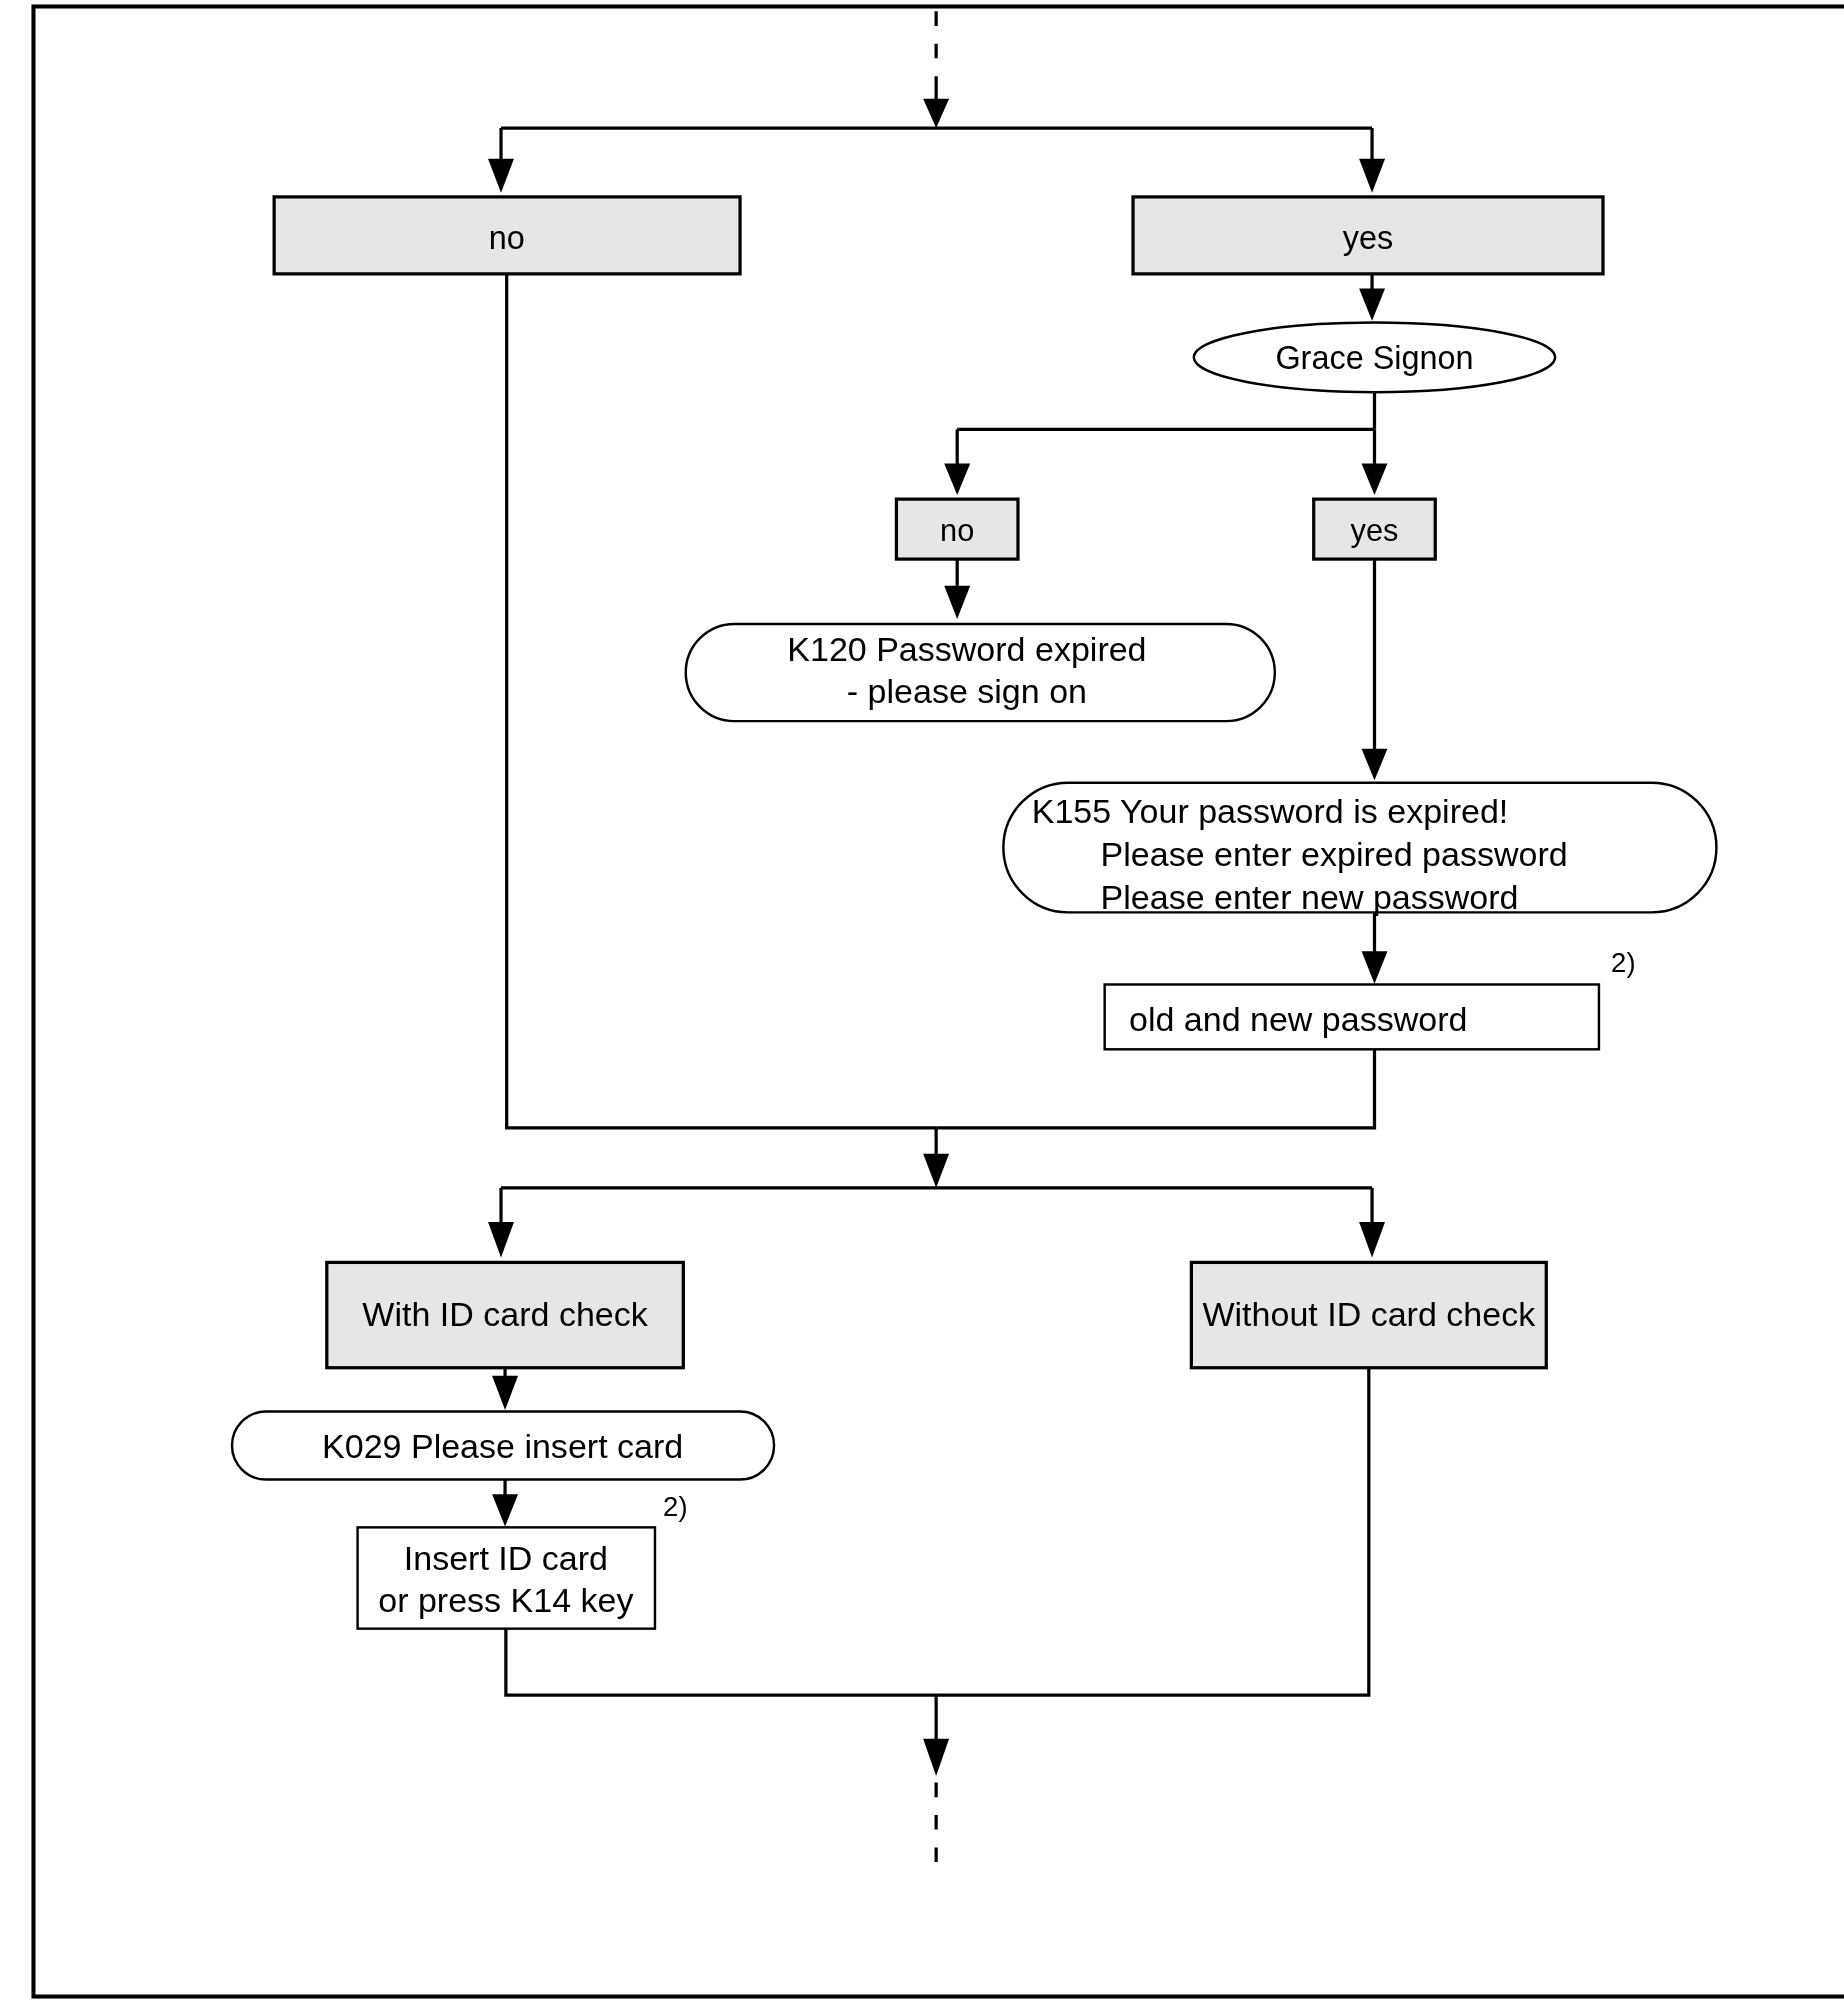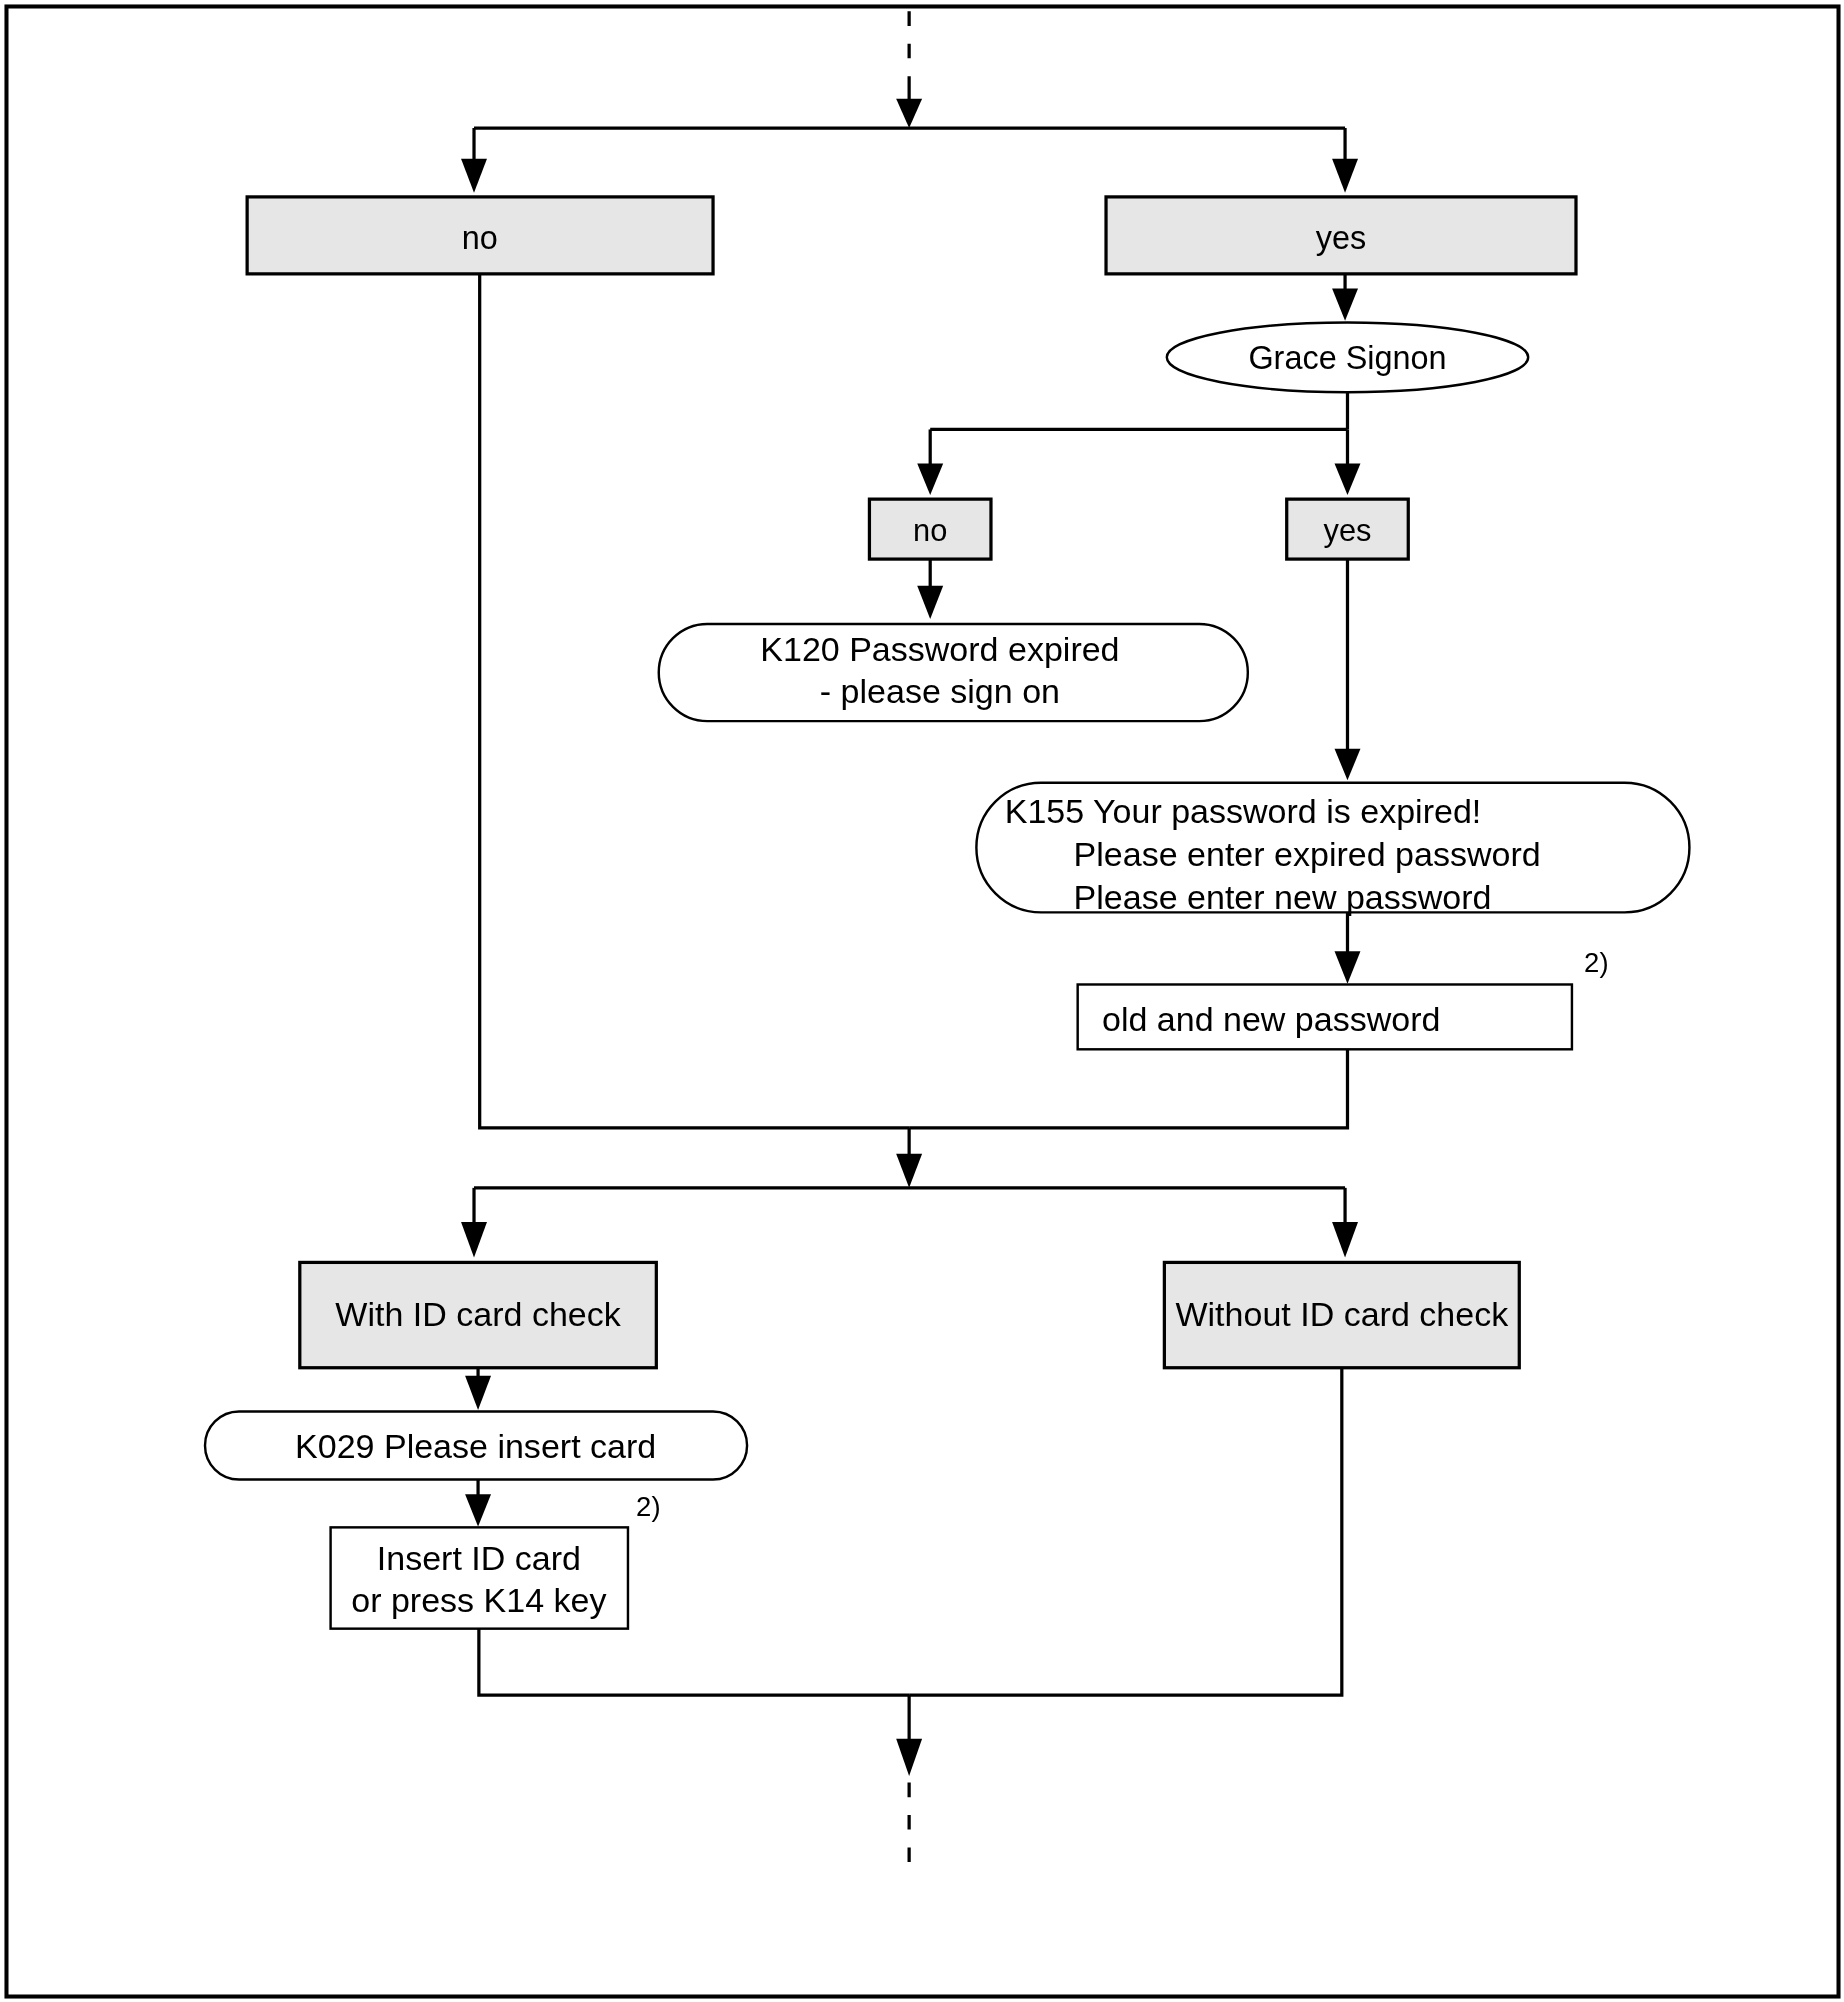--- a/index.html
+++ b/index.html
@@ -6,20 +6,21 @@
     margin: 0;
     padding: 0;
     background: #ffffff;
   }
   #stage {
     position: relative;
     width: 1814px;
     height: 2003px;
     background: #ffffff;
     font-family: "Liberation Sans", sans-serif;
+    margin-left: 27px;
   }
   svg.flow {
     position: absolute;
     left: 0;
     top: 0;
     width: 1845px;
     height: 2003px;
     display: block;
   }
   .shape-fill-gray { fill: #e6e6e6; }

